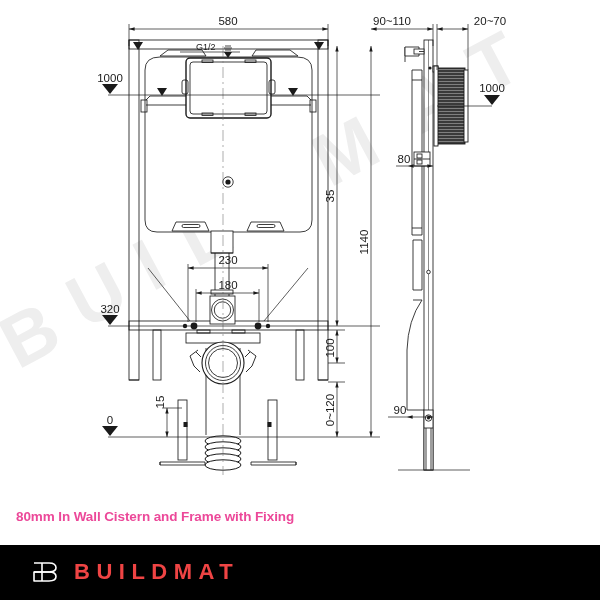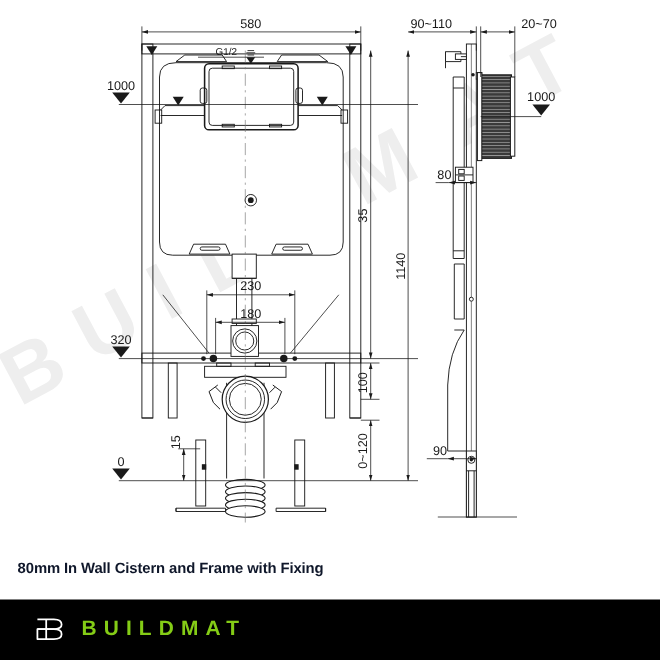--- a/index.html
+++ b/index.html
@@ -19,37 +19,37 @@
   }
   #drawing svg{display:block;}
 
   
   #caption{
     position:absolute;left:0;top:500px;width:600px;height:45px;
     background:#fff;
   }
   #caption .cap-text{
     position:absolute;left:16px;top:9px;
-    font-size:13.5px;font-weight:bold;color:#0f172a;
+    font-size:13.5px;font-weight:bold;color:#ec4899;
     letter-spacing:-0.1px;
     font-family:"Liberation Sans", sans-serif;
     white-space:nowrap;
   }
 
   
   #footer{
     position:absolute;left:0;top:545px;width:600px;height:55px;
     background:#000000;
   }
   #brand{
     position:absolute;left:32px;top:14px;
     display:flex;align-items:center;gap:12px;
   }
   #brand .wordmark{
-    color:#84cc16;font-size:19px;font-weight:bold;
+    color:#ef4444;font-size:22px;font-weight:bold;
     letter-spacing:6.5px;
     font-family:"Liberation Sans", sans-serif;
   }
   #partner{
     position:absolute;right:22px;top:16px;
     display:flex;align-items:center;gap:3px;
   }
   #partner .pname{
     color:#fff;font-size:17px;font-weight:normal;
     letter-spacing:0px;

